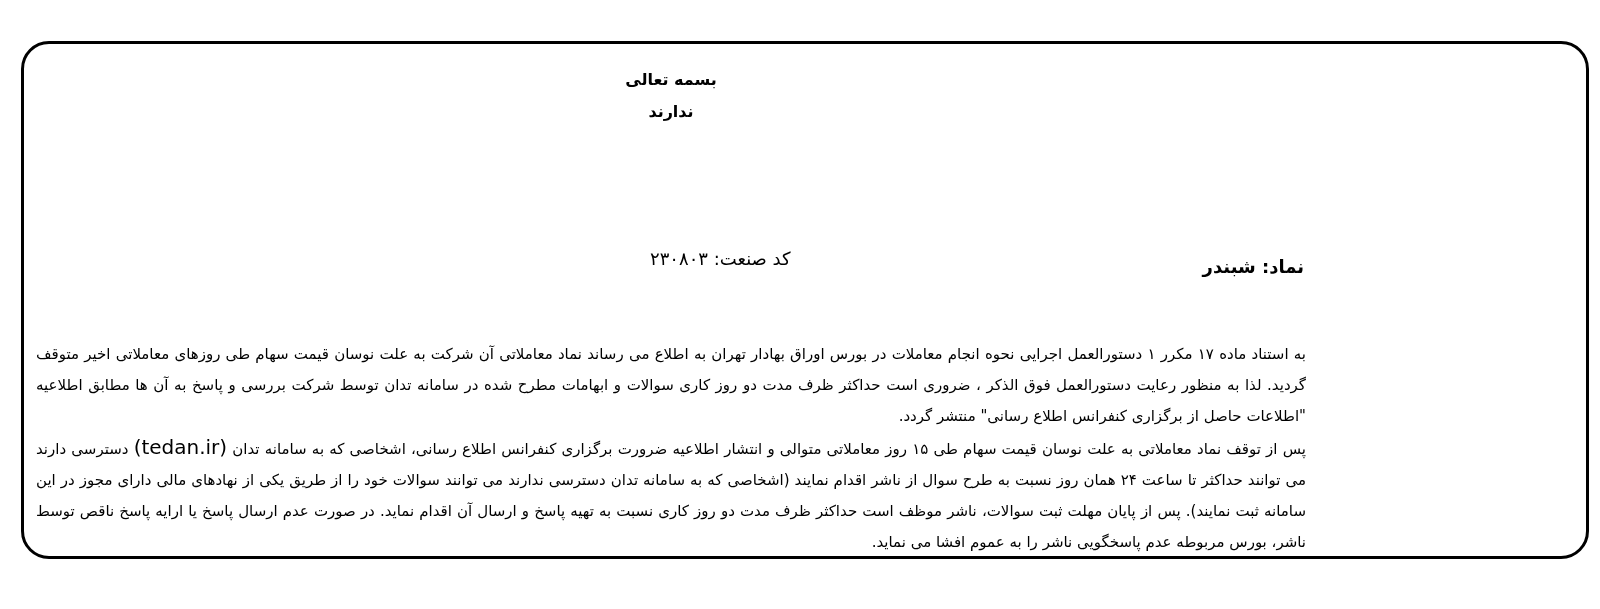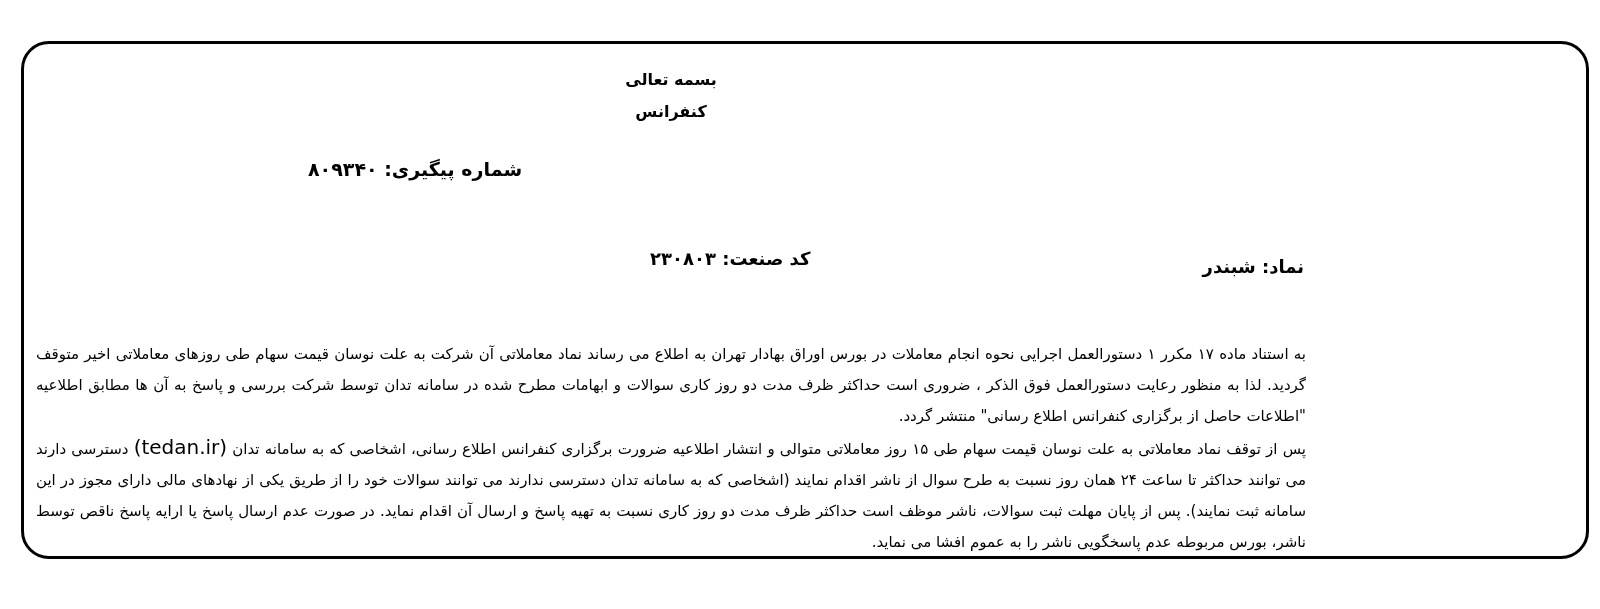--- a/index.html
+++ b/index.html
@@ -52,21 +52,21 @@
     direction: rtl;
     font-weight: bold;
     font-size: 18px;
   }
   .company  { top: 210px; }
   .symbol   { top: 256px; }
   .industry {
     left: 650px;
     top: 248px;
     font-size: 18px;
-    font-weight: bold;
+    font-weight: normal;
     direction: rtl;
   }
   .subject  { top: 294px; font-size: 18px; }
   .body-text {
     position: absolute;
     left: 36px;
     right: 36px;
     top: 339px;
     direction: rtl;
     text-align: justify;
@@ -84,26 +84,22 @@
 </style>
 </head>
 <body>
 
 <div class="page">
 
   <div class="doc-border"></div>
 
   <div class="abs center-line bismillah rtl">بسمه تعالی</div>
 
-  <div class="abs center-line doc-type rtl">کنفرانس</div>
+  <div class="abs center-line doc-type rtl">ندارند</div>
 
-  <div class="abs tracking">
-    <span class="label">شماره پیگیری:</span>
-    <span>۸۰۹۳۴۰</span>
-  </div>
 
 
   <div class="abs right-block symbol">
     <span class="label">نماد:</span>
     <span>شبندر</span>
   </div>
 
   <div class="abs industry">
     <span class="label">کد صنعت:</span>
     <span>۲۳۰۸۰۳</span>

